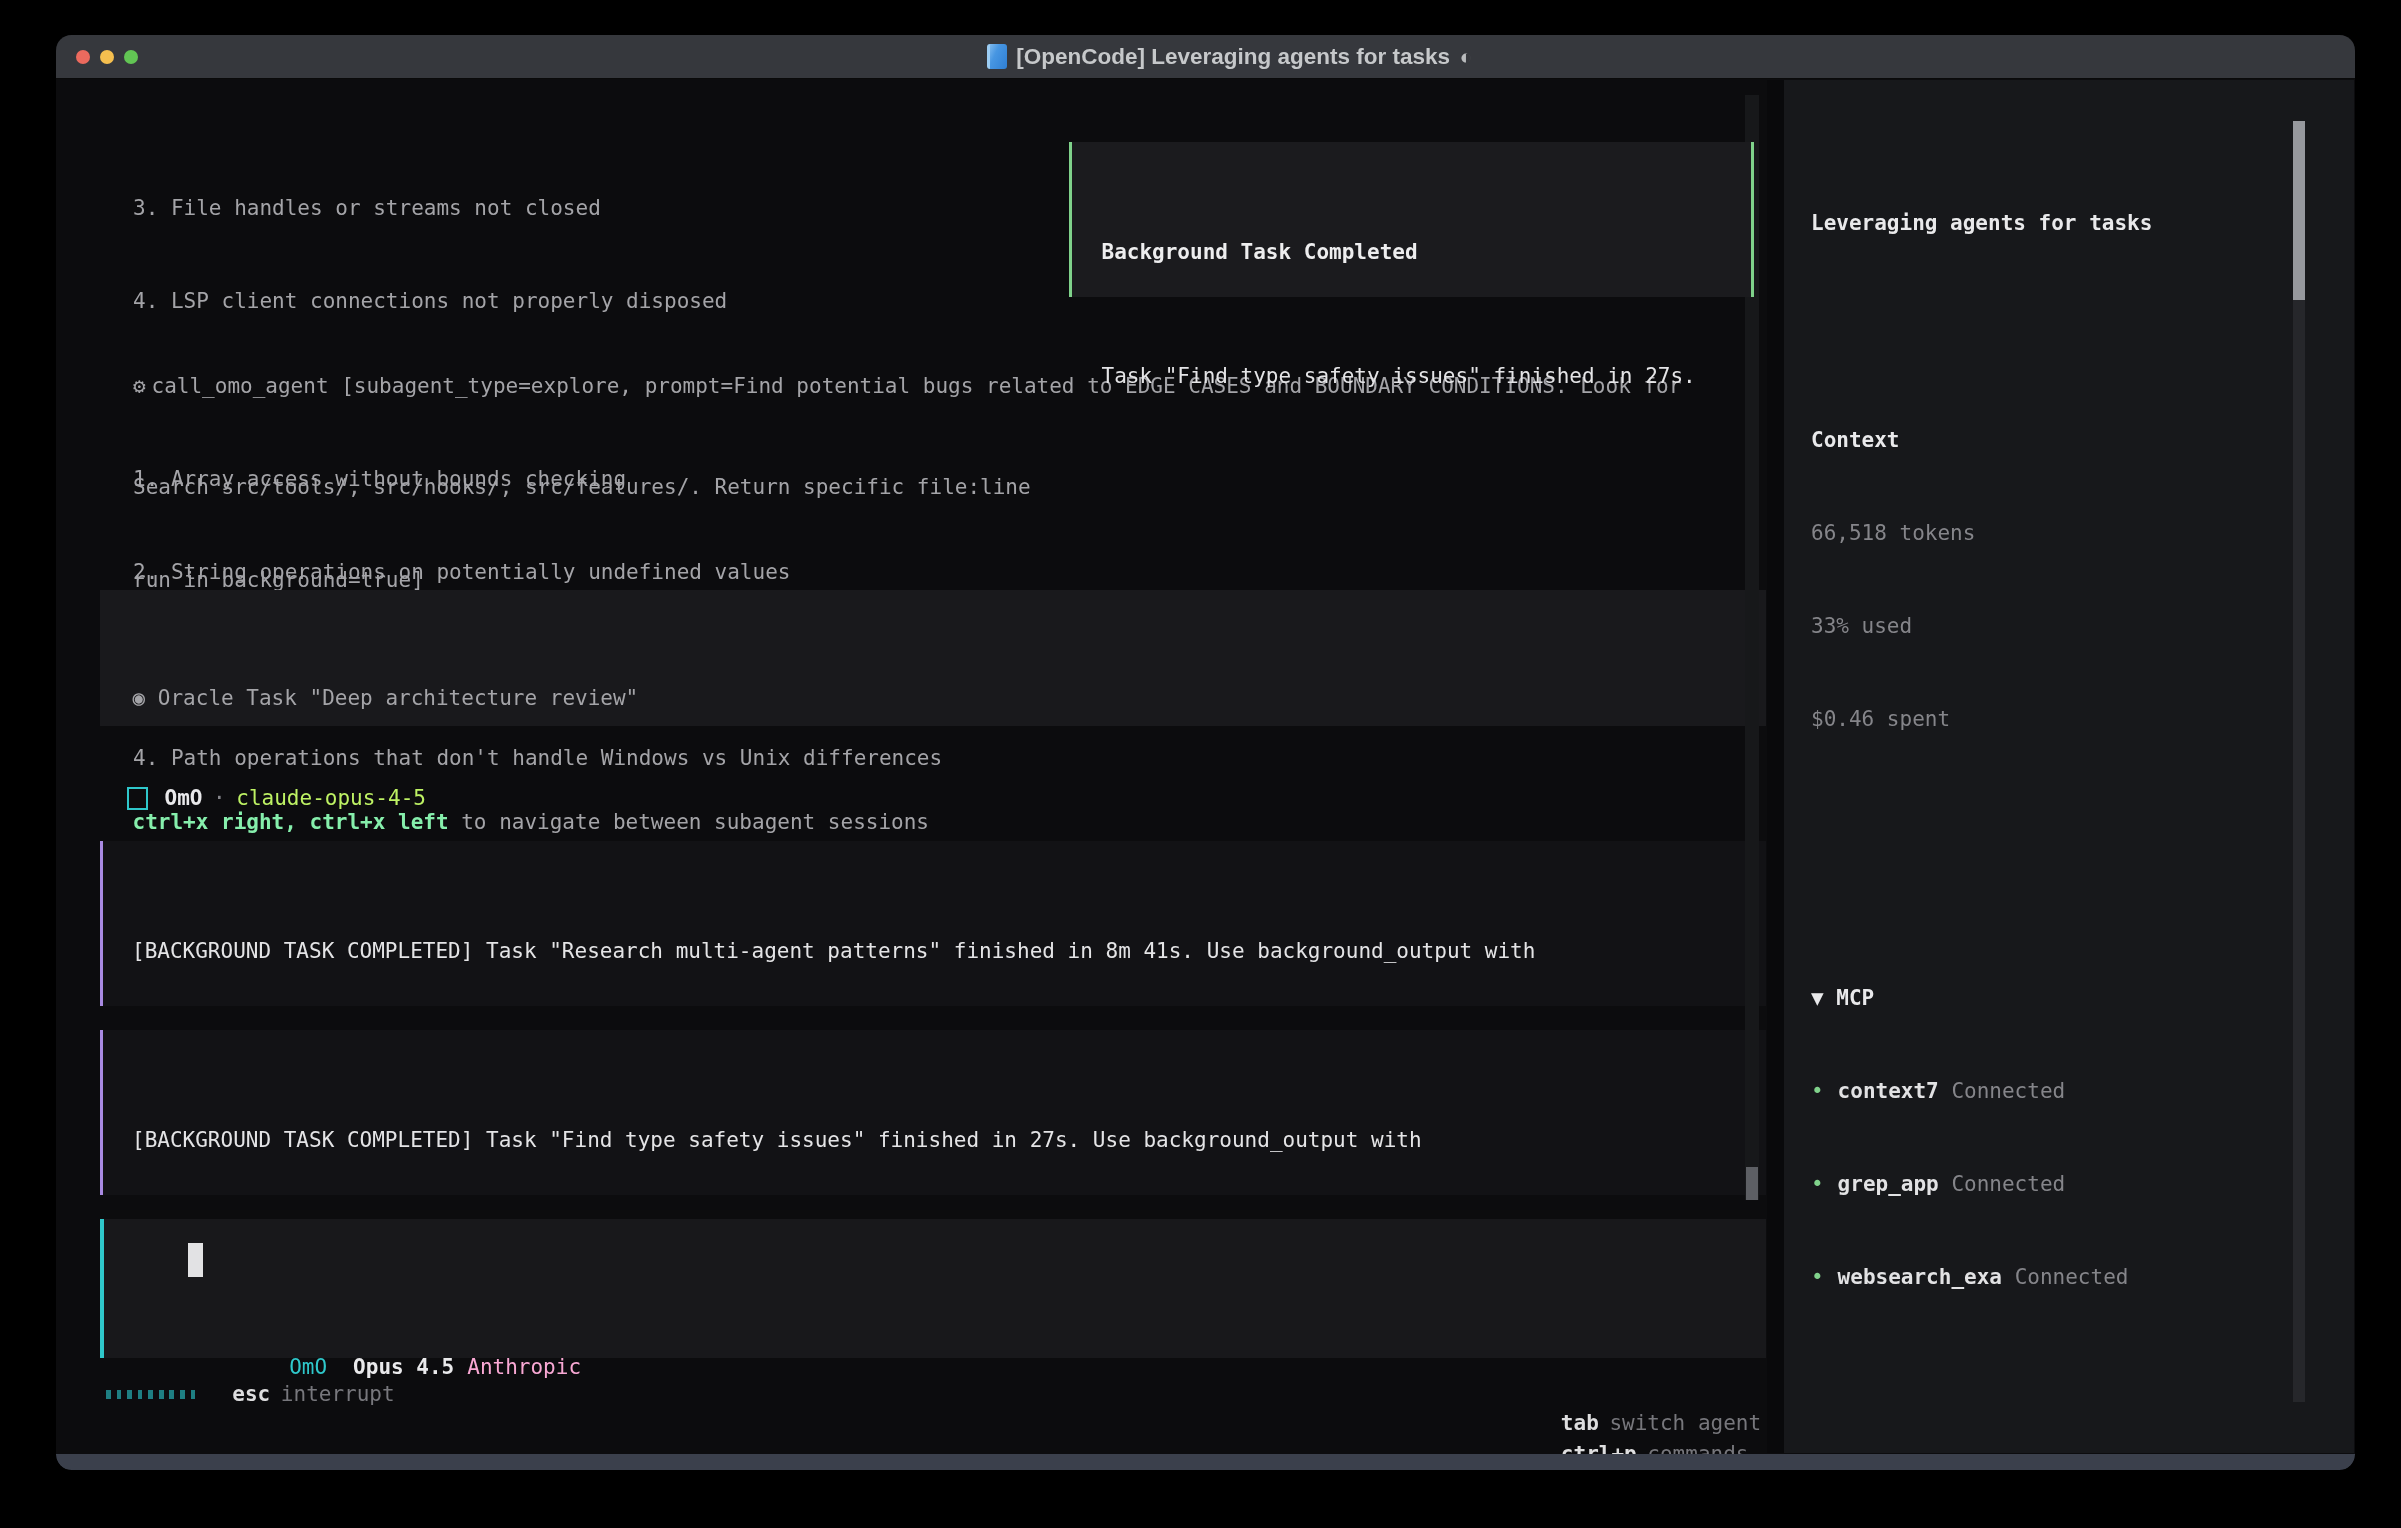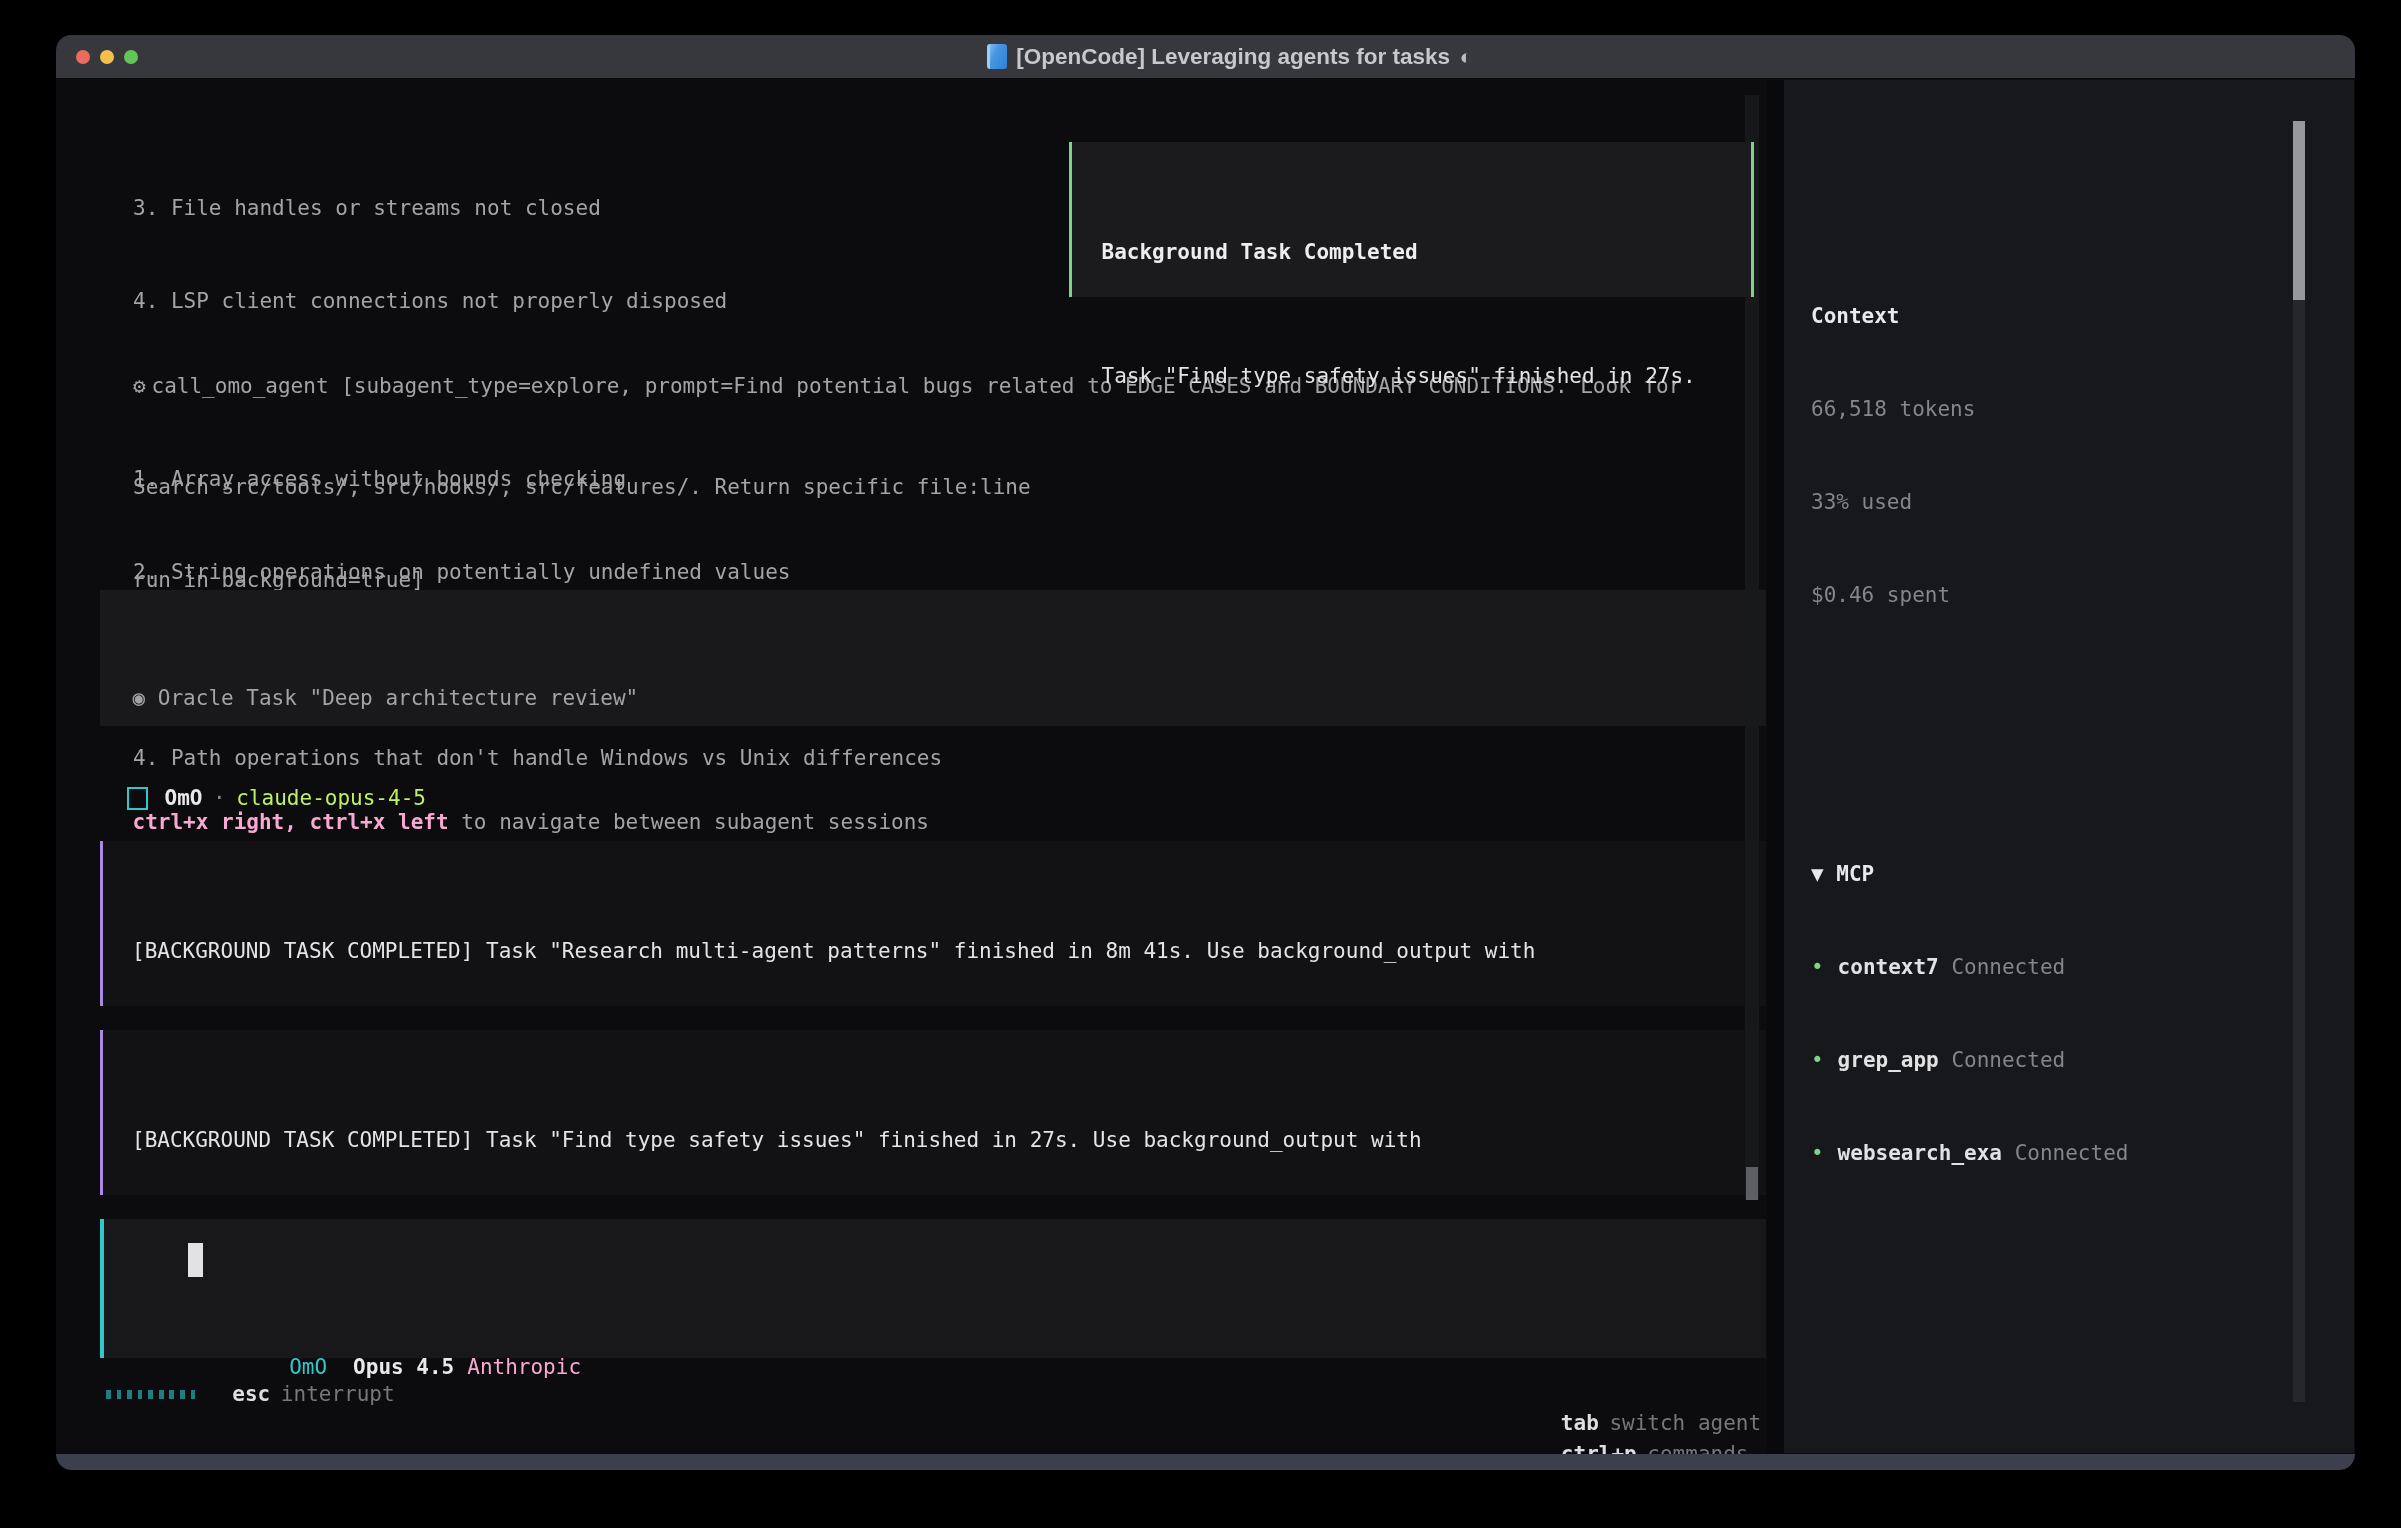--- a/index.html
+++ b/index.html
@@ -26,21 +26,21 @@
   .doc-icon { width:20px; height:25px; border-radius:3px;
     background:linear-gradient(115deg,#7db9ee 0%,#4796e2 35%,#2f7fd4 100%);
     border-left:3px solid #9ccdf4; display:inline-block; }
   .moon { font-size:21px; color:#b9bbbd; font-weight:400; }
 
   
   .main { position:absolute; left:0; top:45px; width:1711px; height:1373px; background:#0c0c0e; }
   .mono { font-size:21px; line-height:31px; white-space:pre; }
   .line { height:31px; white-space:pre; }
   .dim { color:#a4a4a8; }
-  .w { color:#f9a8d4; font-weight:bold; }
+  .w { color:#86efac; font-weight:bold; }
 
   .para1 { position:absolute; left:77px; top:51px; }
   .tool-call { position:absolute; left:77px; top:229px; }
   .icon-gear { margin-right:5.9px; }
 
   .oracle-panel {
     position:absolute; left:44px; top:510px; width:1666px; height:136px;
     background:#19191c; padding:31px 0 0 32.5px;
   }
   .oracle-title { color:#a4a4a8; }
@@ -208,20 +208,21 @@
       <div class="line notif-title">Background Task Completed</div>
       <div class="line notif-body">Task "Find type safety issues" finished in 27s.</div>
     </div>
 
   </div>
 
   <div class="gap-col"></div>
 
   <div class="sidebar mono">
 
+    <div class="sec side-title">Leveraging agents for tasks</div>
 
     <div class="sec">
       <div class="line heading">Context</div>
       <div class="line">66,518 tokens</div>
       <div class="line">33% used</div>
       <div class="line">$0.46 spent</div>
     </div>
 
     <div class="sec">
       <div class="line heading"><span>▼</span><span> </span><span>MCP</span></div>

